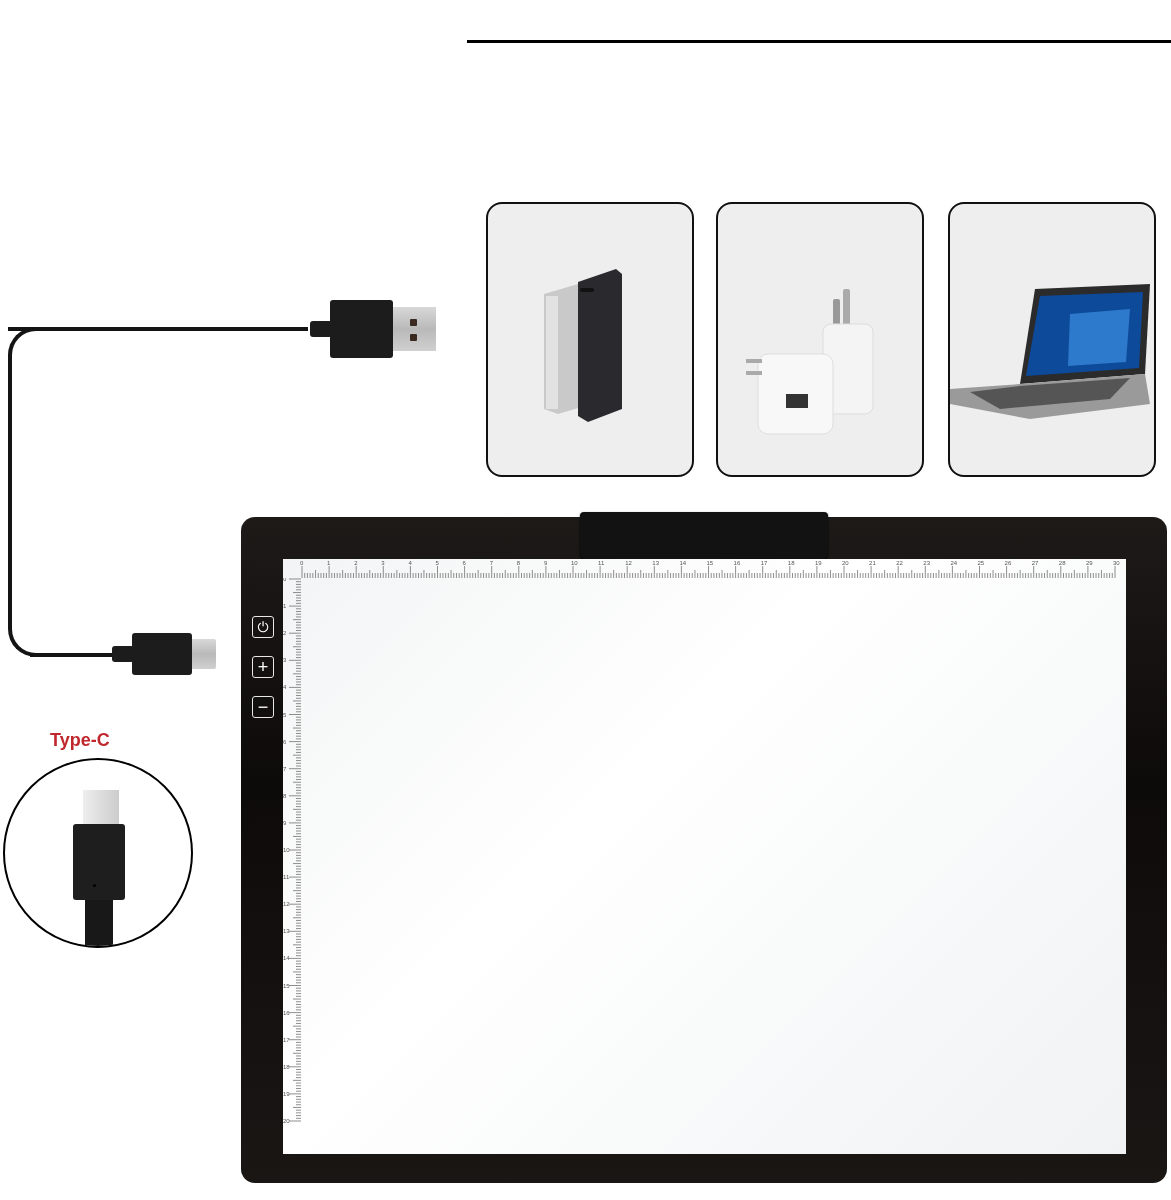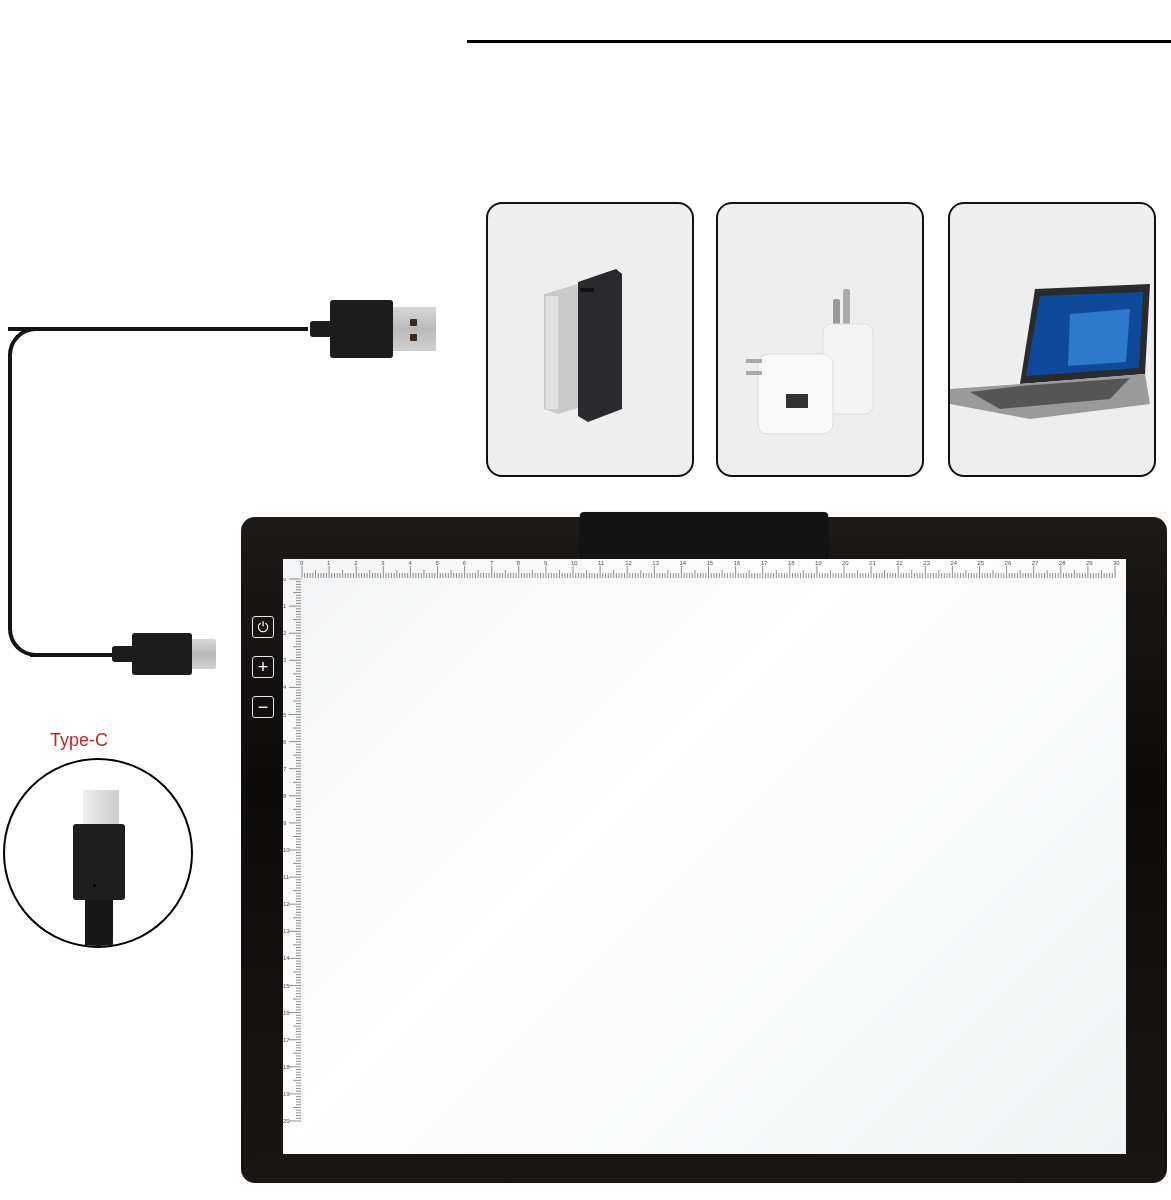--- a/index.html
+++ b/index.html
@@ -11,21 +11,21 @@
   .cable{background:#141414;}
   .plug-body{background:#1c1c1c;border-radius:3px;}
   .plug-metal{background:linear-gradient(#d8d8d8,#b9b9b9,#d0d0d0);}
   
   .pad{left:241px;top:517px;width:926px;height:666px;background:linear-gradient(180deg,#1d1a18 0%,#0d0b0a 40%,#1a1614 100%);border-radius:14px;}
   .clip{left:580px;top:512px;width:248px;height:50px;background:#121212;border-radius:4px 4px 10px 10px;box-shadow:0 1px 2px #000;}
   .screen{left:283px;top:559px;width:843px;height:595px;background:linear-gradient(135deg,#f3f4f5,#ffffff 40%,#f0f2f3);}
   .ruler-top{left:300px;top:559px;width:826px;height:19px;}
   .ruler-left{left:283px;top:578px;width:18px;height:576px;}
   .btn{left:252px;width:22px;height:22px;border:1.5px solid #e8e8e8;border-radius:3px;box-sizing:border-box;display:flex;align-items:center;justify-content:center;color:#fff;}
-  .type-label{left:50px;top:730px;font-size:18px;font-weight:normal;color:#c0272d;}
+  .type-label{left:50px;top:730px;font-size:18px;font-weight:bold;color:#c0272d;}
   .circle{left:3px;top:758px;width:190px;height:190px;border:2px solid #000;border-radius:50%;box-sizing:border-box;overflow:hidden;background:#fff;}
 </style>
 </head>
 <body>
 
 <div class="abs top-rule"></div>
 
 <div class="abs panel" style="left:486px;">
   <svg width="208" height="275">
     <polygon points="56,90 90,80 104,85 104,200 70,210 56,205" fill="#c9c9c9"></polygon>

